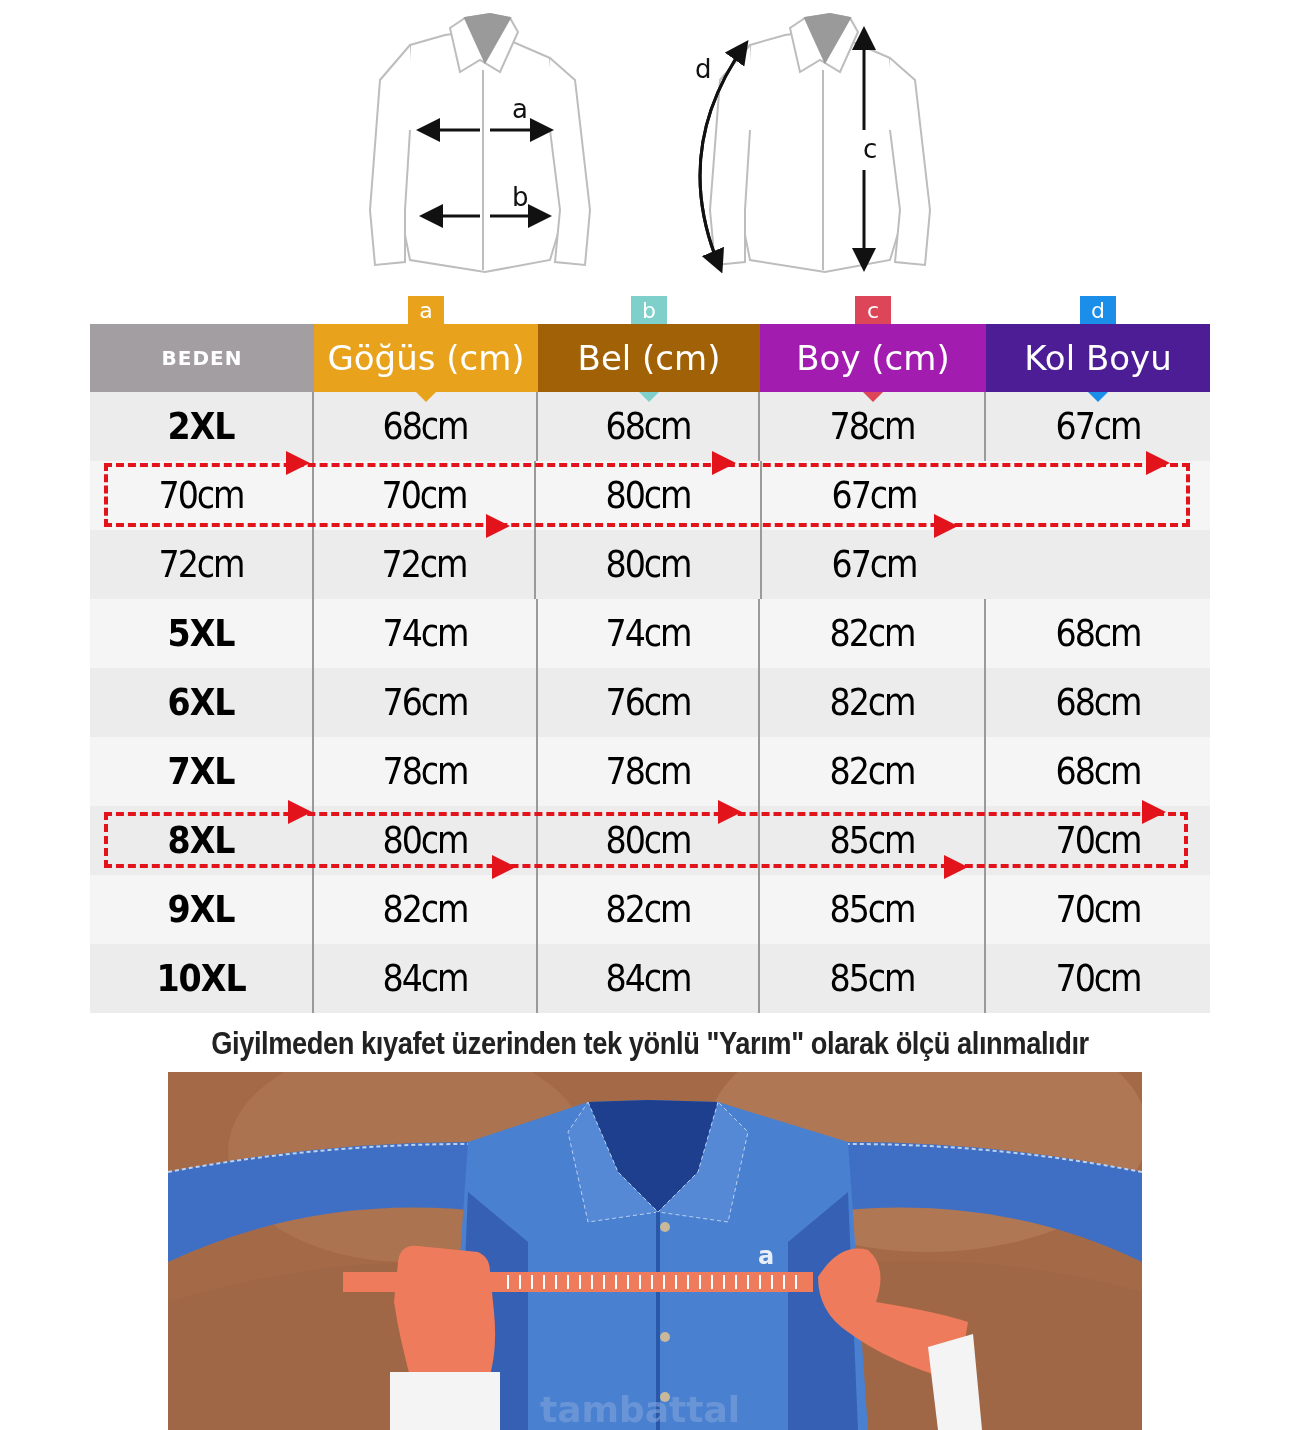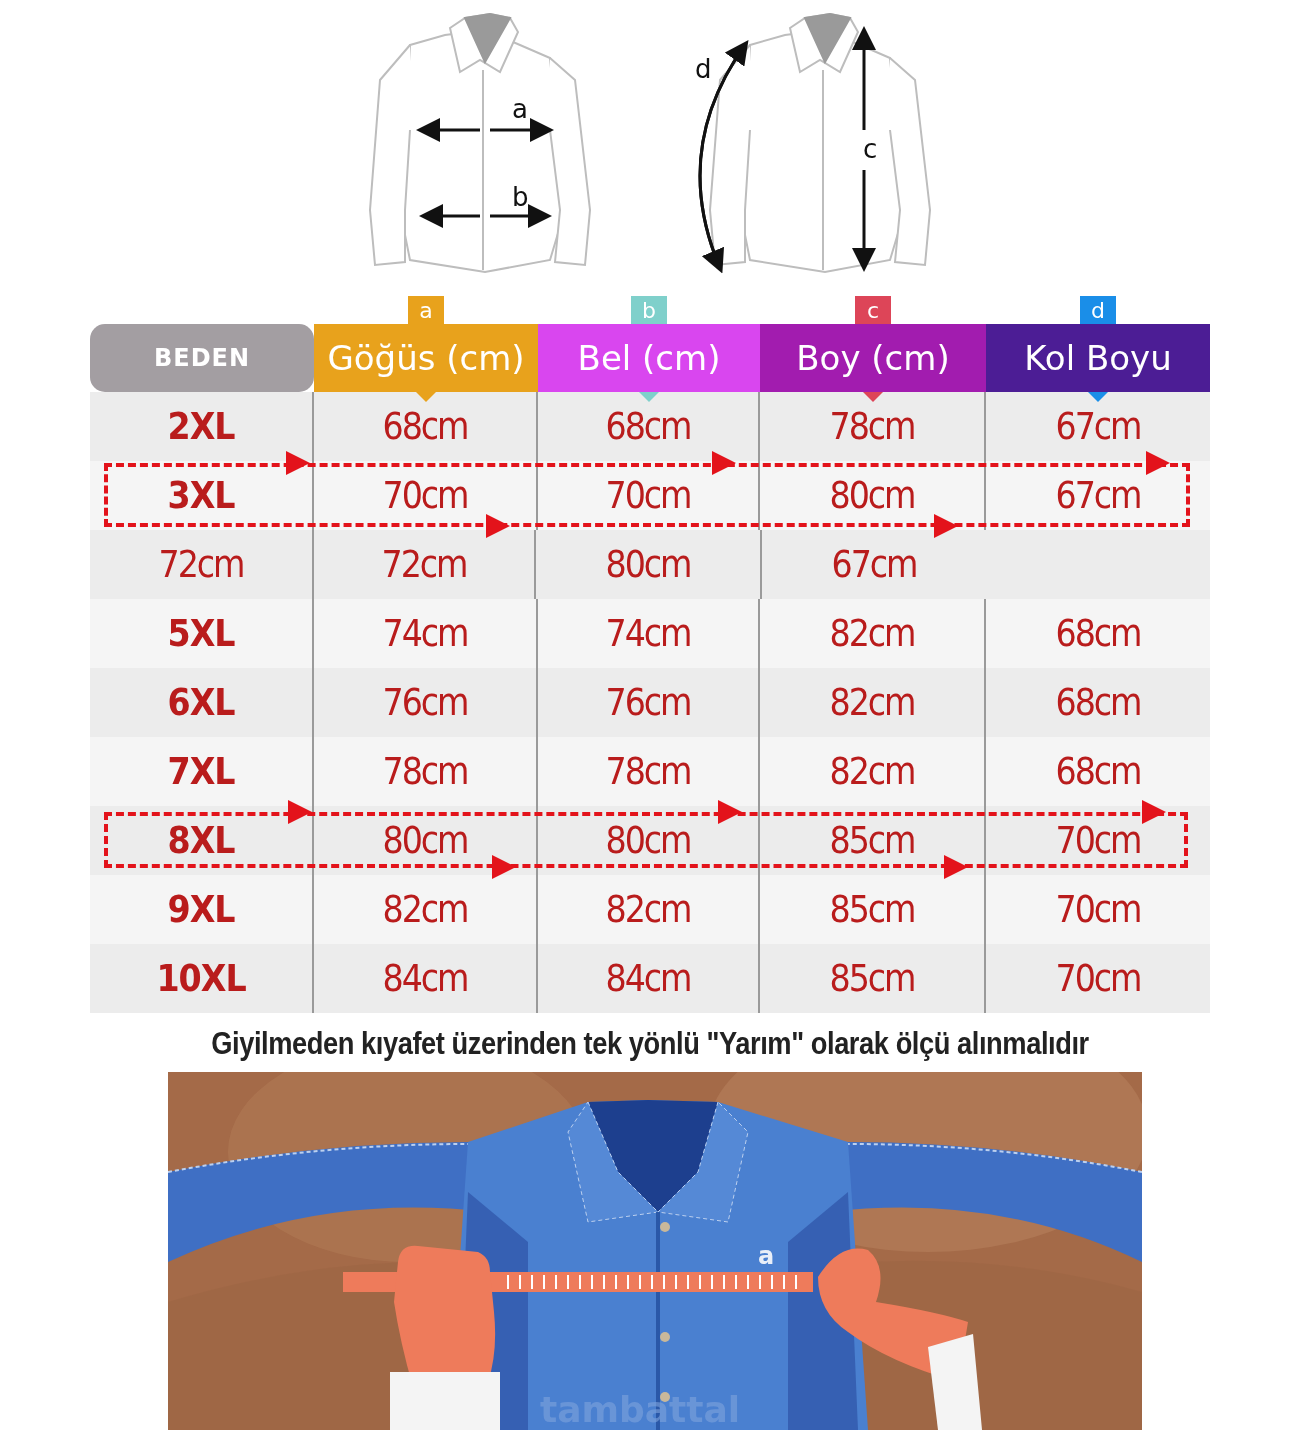--- a/index.html
+++ b/index.html
@@ -12,26 +12,26 @@
   .hdr-row { display: flex; height: 96px; position: relative; }
   .hdr-cell { position: relative; display: flex; align-items: flex-end; justify-content: center; }
   .hdr-cell .hdr-box { position: absolute; left: 0; right: 0; bottom: 0; height: 68px; display:flex; align-items:center; justify-content:center; color:#fff; font-weight: normal; font-size: 34px; }
   .hdr-cell .tab { position: absolute; top: 0; width: 36px; height: 30px; left: 50%; transform: translateX(-50%); color:#fff; font-size: 22px; text-align:center; line-height: 30px; }
   .hdr-cell .notch { position: absolute; bottom: -10px; left: 50%; transform: translateX(-50%); width:0; height:0; border-left: 10px solid transparent; border-right: 10px solid transparent; border-top: 10px solid; z-index: 2; }
   .col0 { width: 224px; }
   .col1 { width: 224px; }
   .col2 { width: 222px; }
   .col3 { width: 226px; }
   .col4 { width: 224px; }
-  .hdr-cell.col0 .hdr-box { font-size: 24px; font-weight: bold; letter-spacing: 1px; border-radius: 15px; }
+  .hdr-cell.col0 .hdr-box { font-size: 20px; font-weight: bold; letter-spacing: 1px; }
 
   .row { display: flex; height: 69px; }
   .row:nth-child(odd) { background: #ececec; }
   .row:nth-child(even) { background: #f5f5f5; }
-  .cell { display: flex; align-items: center; justify-content: center; font-size: 37px; color: #b91c1c; font-family: "DejaVu Sans Condensed", "DejaVu Sans", sans-serif; border-right: 2px solid #9a9a9a; box-sizing: border-box; letter-spacing: -2px; }
+  .cell { display: flex; align-items: center; justify-content: center; font-size: 37px; color: #000000; font-family: "DejaVu Sans Condensed", "DejaVu Sans", sans-serif; border-right: 2px solid #9a9a9a; box-sizing: border-box; letter-spacing: -2px; }
   .cell:last-child { border-right: none; text-align: center; }
   .cell.size { font-weight: bold; border-right: 2px solid #9a9a9a; letter-spacing: -1px; }
 
   .highlight { position: absolute; border: 4px dashed #e3131b; box-sizing: border-box; pointer-events: none; }
   .arrow { position: absolute; width: 0; height: 0; border-top: 12px solid transparent; border-bottom: 12px solid transparent; border-left: 24px solid #e3131b; }
 
   .caption { position: absolute; top: 1026px; left: 0; width: 1300px; text-align: center; font-family: "Liberation Sans", sans-serif; font-size: 31px; font-weight: bold; color: #222; letter-spacing: -0.5px; transform: scaleX(0.88); }
 
   .illustration { position: absolute; left: 168px; top: 1072px; width: 974px; height: 358px; background: #a9704d; overflow: hidden; }
   .illustration svg { width: 100%; height: 100%; }
@@ -84,21 +84,21 @@
     <div class="hdr-cell col0">
       <div class="hdr-box" style="background:#a39ea2">BEDEN</div>
     </div>
     <div class="hdr-cell col1">
       <div class="tab" style="background:#e8a21c">a</div>
       <div class="hdr-box" style="background:#e8a21c">Göğüs (cm)</div>
       <div class="notch" style="border-top-color:#e8a21c"></div>
     </div>
     <div class="hdr-cell col2">
       <div class="tab" style="background:#7fd0cb">b</div>
-      <div class="hdr-box" style="background:#d946ef">Bel (cm)</div>
+      <div class="hdr-box" style="background:#a16207">Bel (cm)</div>
       <div class="notch" style="border-top-color:#7fd0cb"></div>
     </div>
     <div class="hdr-cell col3">
       <div class="tab" style="background:#dd4558">c</div>
       <div class="hdr-box" style="background:#a21caf">Boy (cm)</div>
       <div class="notch" style="border-top-color:#dd4558"></div>
     </div>
     <div class="hdr-cell col4">
       <div class="tab" style="background:#1a8ee8">d</div>
       <div class="hdr-box" style="background:#4c1d95">Kol Boyu</div>
@@ -108,21 +108,20 @@
 
   <div class="rows">
     <div class="row">
       <div class="cell size col0">2XL</div>
       <div class="cell col1">68cm</div>
       <div class="cell col2">68cm</div>
       <div class="cell col3">78cm</div>
       <div class="cell col4">67cm</div>
     </div>
     <div class="row">
-      <div class="cell size col0">3XL</div>
       <div class="cell col1">70cm</div>
       <div class="cell col2">70cm</div>
       <div class="cell col3">80cm</div>
       <div class="cell col4">67cm</div>
     </div>
     <div class="row">
       <div class="cell col1">72cm</div>
       <div class="cell col2">72cm</div>
       <div class="cell col3">80cm</div>
       <div class="cell col4">67cm</div>

